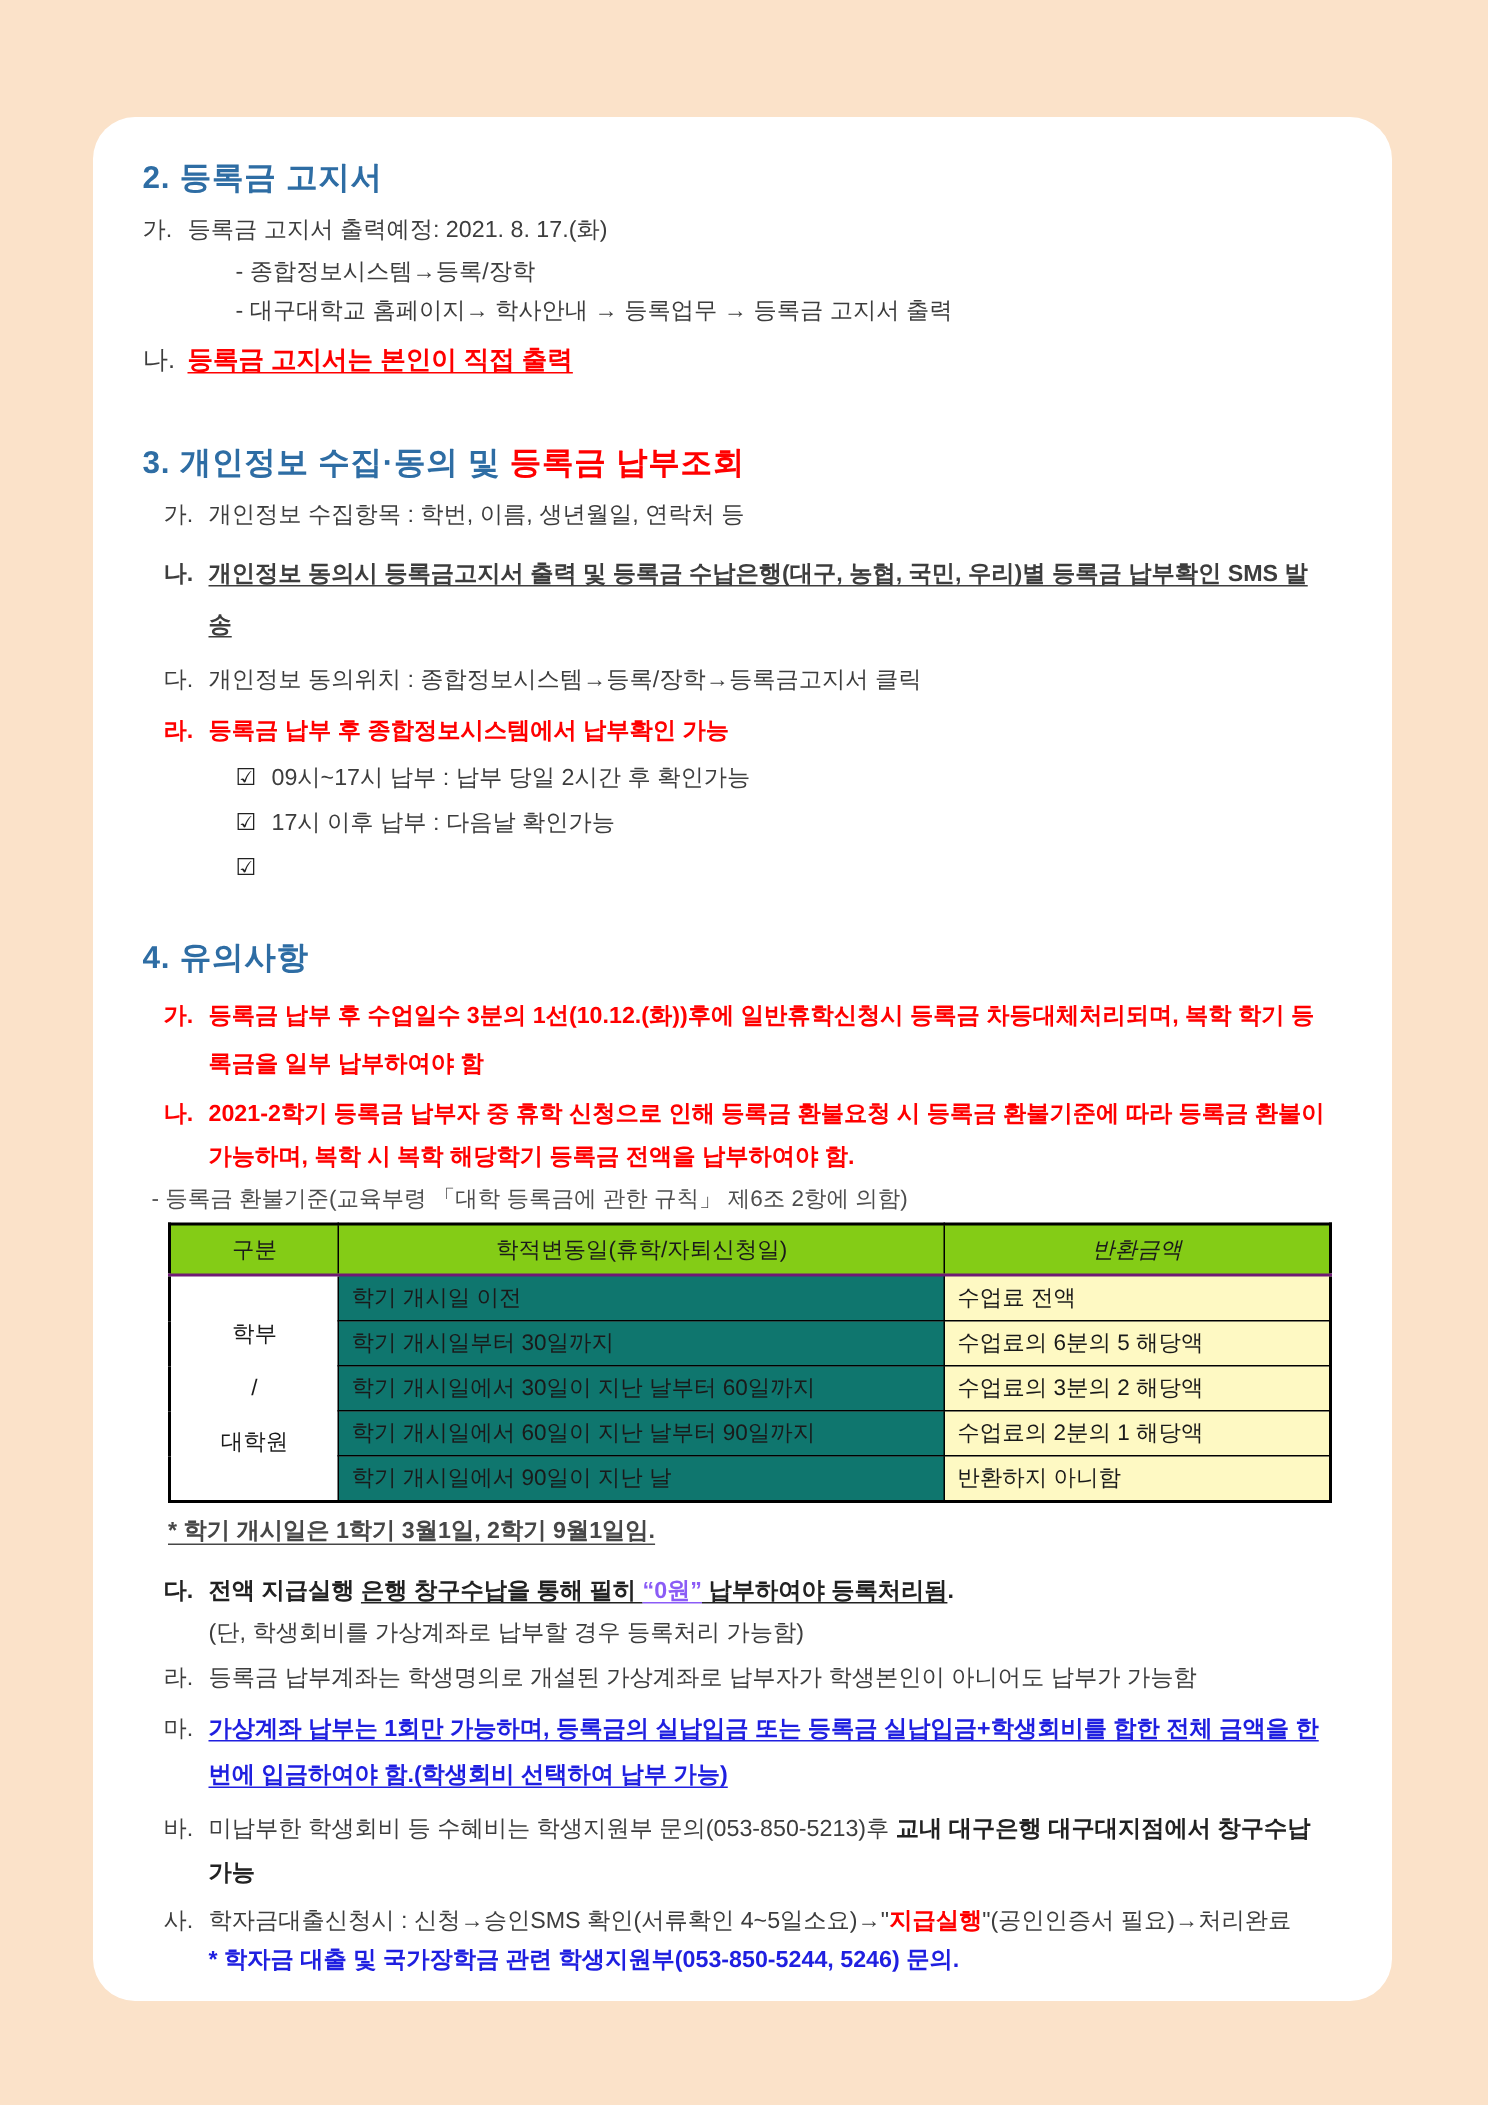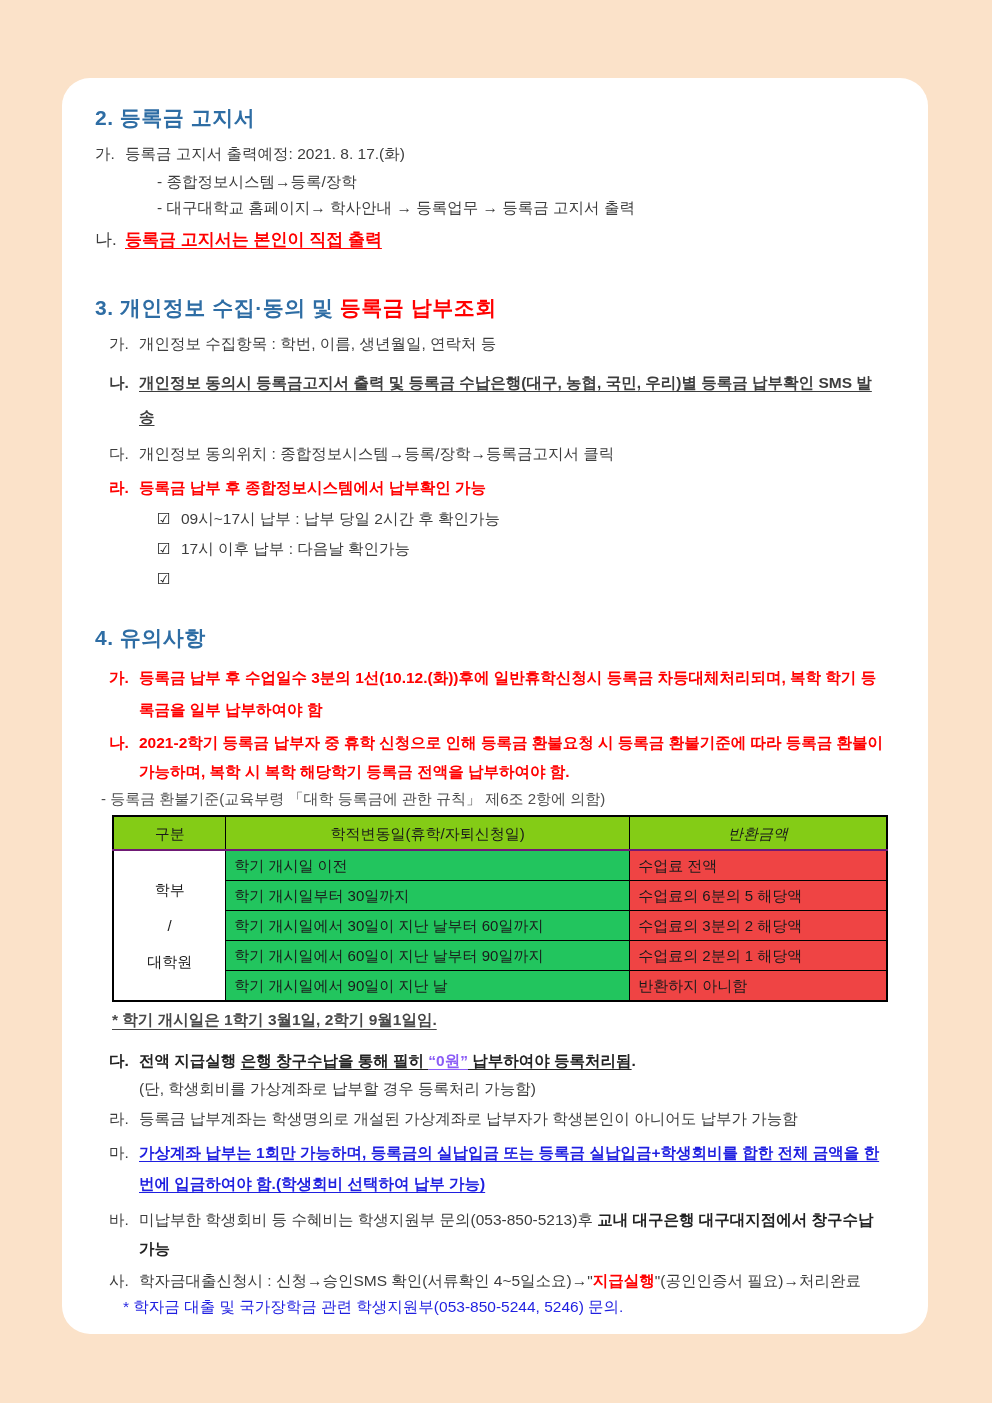--- a/index.html
+++ b/index.html
@@ -74,22 +74,22 @@
     padding: 4px 8px;
     line-height: 21px;
   }
   table.refund th {
     background: #84cc16;
     font-weight: normal;
     text-align: center;
     height: 34px;
     border-bottom: 2px solid #701a75;
   }
-  table.refund td.event { background: #22c55e; text-align: left; height: 29px; }
-  table.refund td.amount { background: #ef4444; text-align: left; }
+  table.refund td.event { background: #0f766e; text-align: left; height: 29px; }
+  table.refund td.amount { background: #fef9c3; text-align: left; }
   table.refund td.group {
     background: #ffffff;
     text-align: center;
     vertical-align: middle;
     white-space: pre-line;
     line-height: 36px;
   }
   .table-note {
     margin-left: 17px;
     font-size: 15.5px;
@@ -231,18 +231,18 @@
     <div class="item" style="margin-left:14px; margin-bottom:6px; line-height:29px;">
       <span class="lbl">바.</span>
       <span class="txt"><span>미납부한 학생회비 등 수혜비는 학생지원부 문의(053-850-5213)후 </span><span class="bold" style="color:#222;">교내 대구은행 대구대지점에서 창구수납가능</span></span>
     </div>
 
     <div class="item" style="margin-left:14px; margin-bottom:2px;">
       <span class="lbl">사.</span>
       <span class="txt"><span>학자금대출신청시 : 신청→승인SMS 확인(서류확인 4~5일소요)→"</span><span class="red-bold">지급실행</span><span>"(공인인증서 필요)→처리완료</span></span>
     </div>
 
-    <div class="blue-note" style="margin-left:28px; font-size:15.5px; line-height:24px;">* 학자금 대출 및 국가장학금 관련 학생지원부(053-850-5244, 5246) 문의.</div>
+    <div class="blue-note" style="margin-left:44px; font-size:15.5px; line-height:24px;font-weight:bold;">* 학자금 대출 및 국가장학금 관련 학생지원부(053-850-5244, 5246) 문의.</div>
   </div>
 
   <div class="footer-date">2021. 08. 02.</div>
 
 </div>
 
 </body></html>

